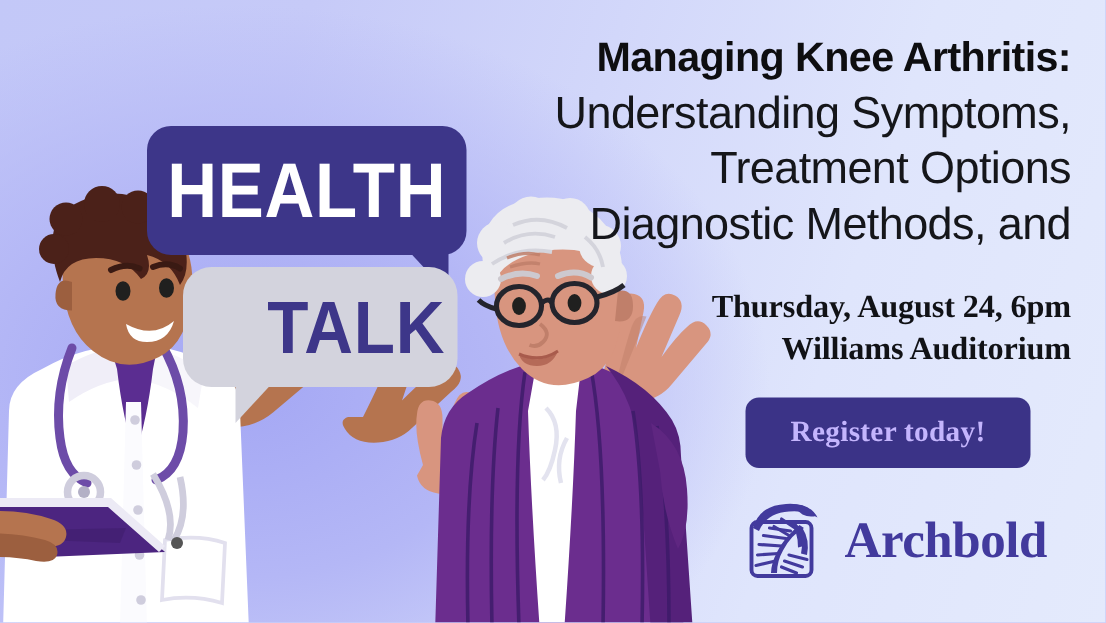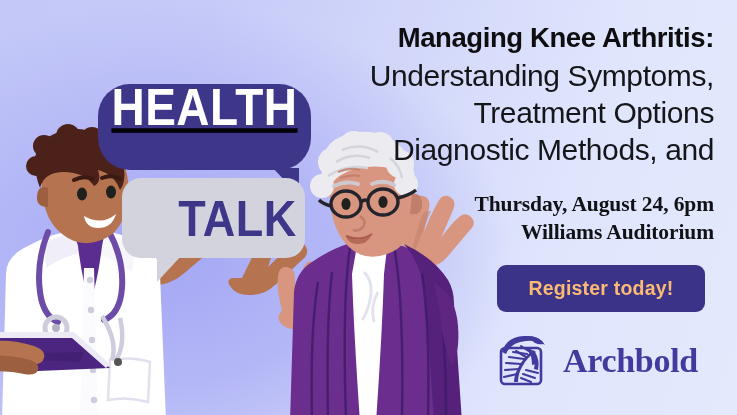--- a/index.html
+++ b/index.html
@@ -31,44 +31,44 @@
     line-height:1.24; letter-spacing:-0.4px; margin-top:3px;
   }
   .event-info{
     font-family:"Liberation Serif", serif;
     font-size:21.5px; font-weight:bold; color:#111216;
     line-height:1.26; margin-top:23px; letter-spacing:-0.1px;
   }
 
   .reg-btn{
     position:absolute; left:497px; top:265px;
-    width:208px; height:47px; border:none;
+    width:190px; height:47px; border:none;
     border-radius:9px; background:#3b3387;
-    color:#fdba74; cursor:pointer;
-    font-family:Liberation Sans, sans-serif;
+    color:#c4b5fd; cursor:pointer;
+    font-family:Liberation Serif, serif;
     font-size:19.5px; font-weight:bold;
     letter-spacing:0.2px;
     display:flex; align-items:center; justify-content:center;
   }
 
   
   .logo{ position:absolute; left:497px; top:334px; display:flex; align-items:center; gap:16px; }
   .logo-mark{ width:50px; height:53px; flex:0 0 auto; }
   .logo-word{
     font-family:"Liberation Serif", serif;
     font-size:34px; font-weight:bold; color:#423a9d;
     letter-spacing:-0.3px; line-height:1;
   }
 
   
   .bub-health{
     position:absolute; left:98px; top:84px;
     width:213px; height:86px;
-    background:#3d3689; border-radius:32px;
-    display:flex; align-items:flex-start; justify-content:center;text-decoration:underline;
+    background:#3d3689; border-radius:16px;
+    display:flex; align-items:center; justify-content:center;
   }
   .bub-health .lbl{
     color:#fff; font-size:46px; font-weight:bold;
     letter-spacing:0.5px; line-height:1;
     transform:scaleY(1.12);
   }
   .bub-health .tail{
     position:absolute; right:12px; bottom:-26px;
     width:0; height:0;
     border-left:15px solid transparent;

